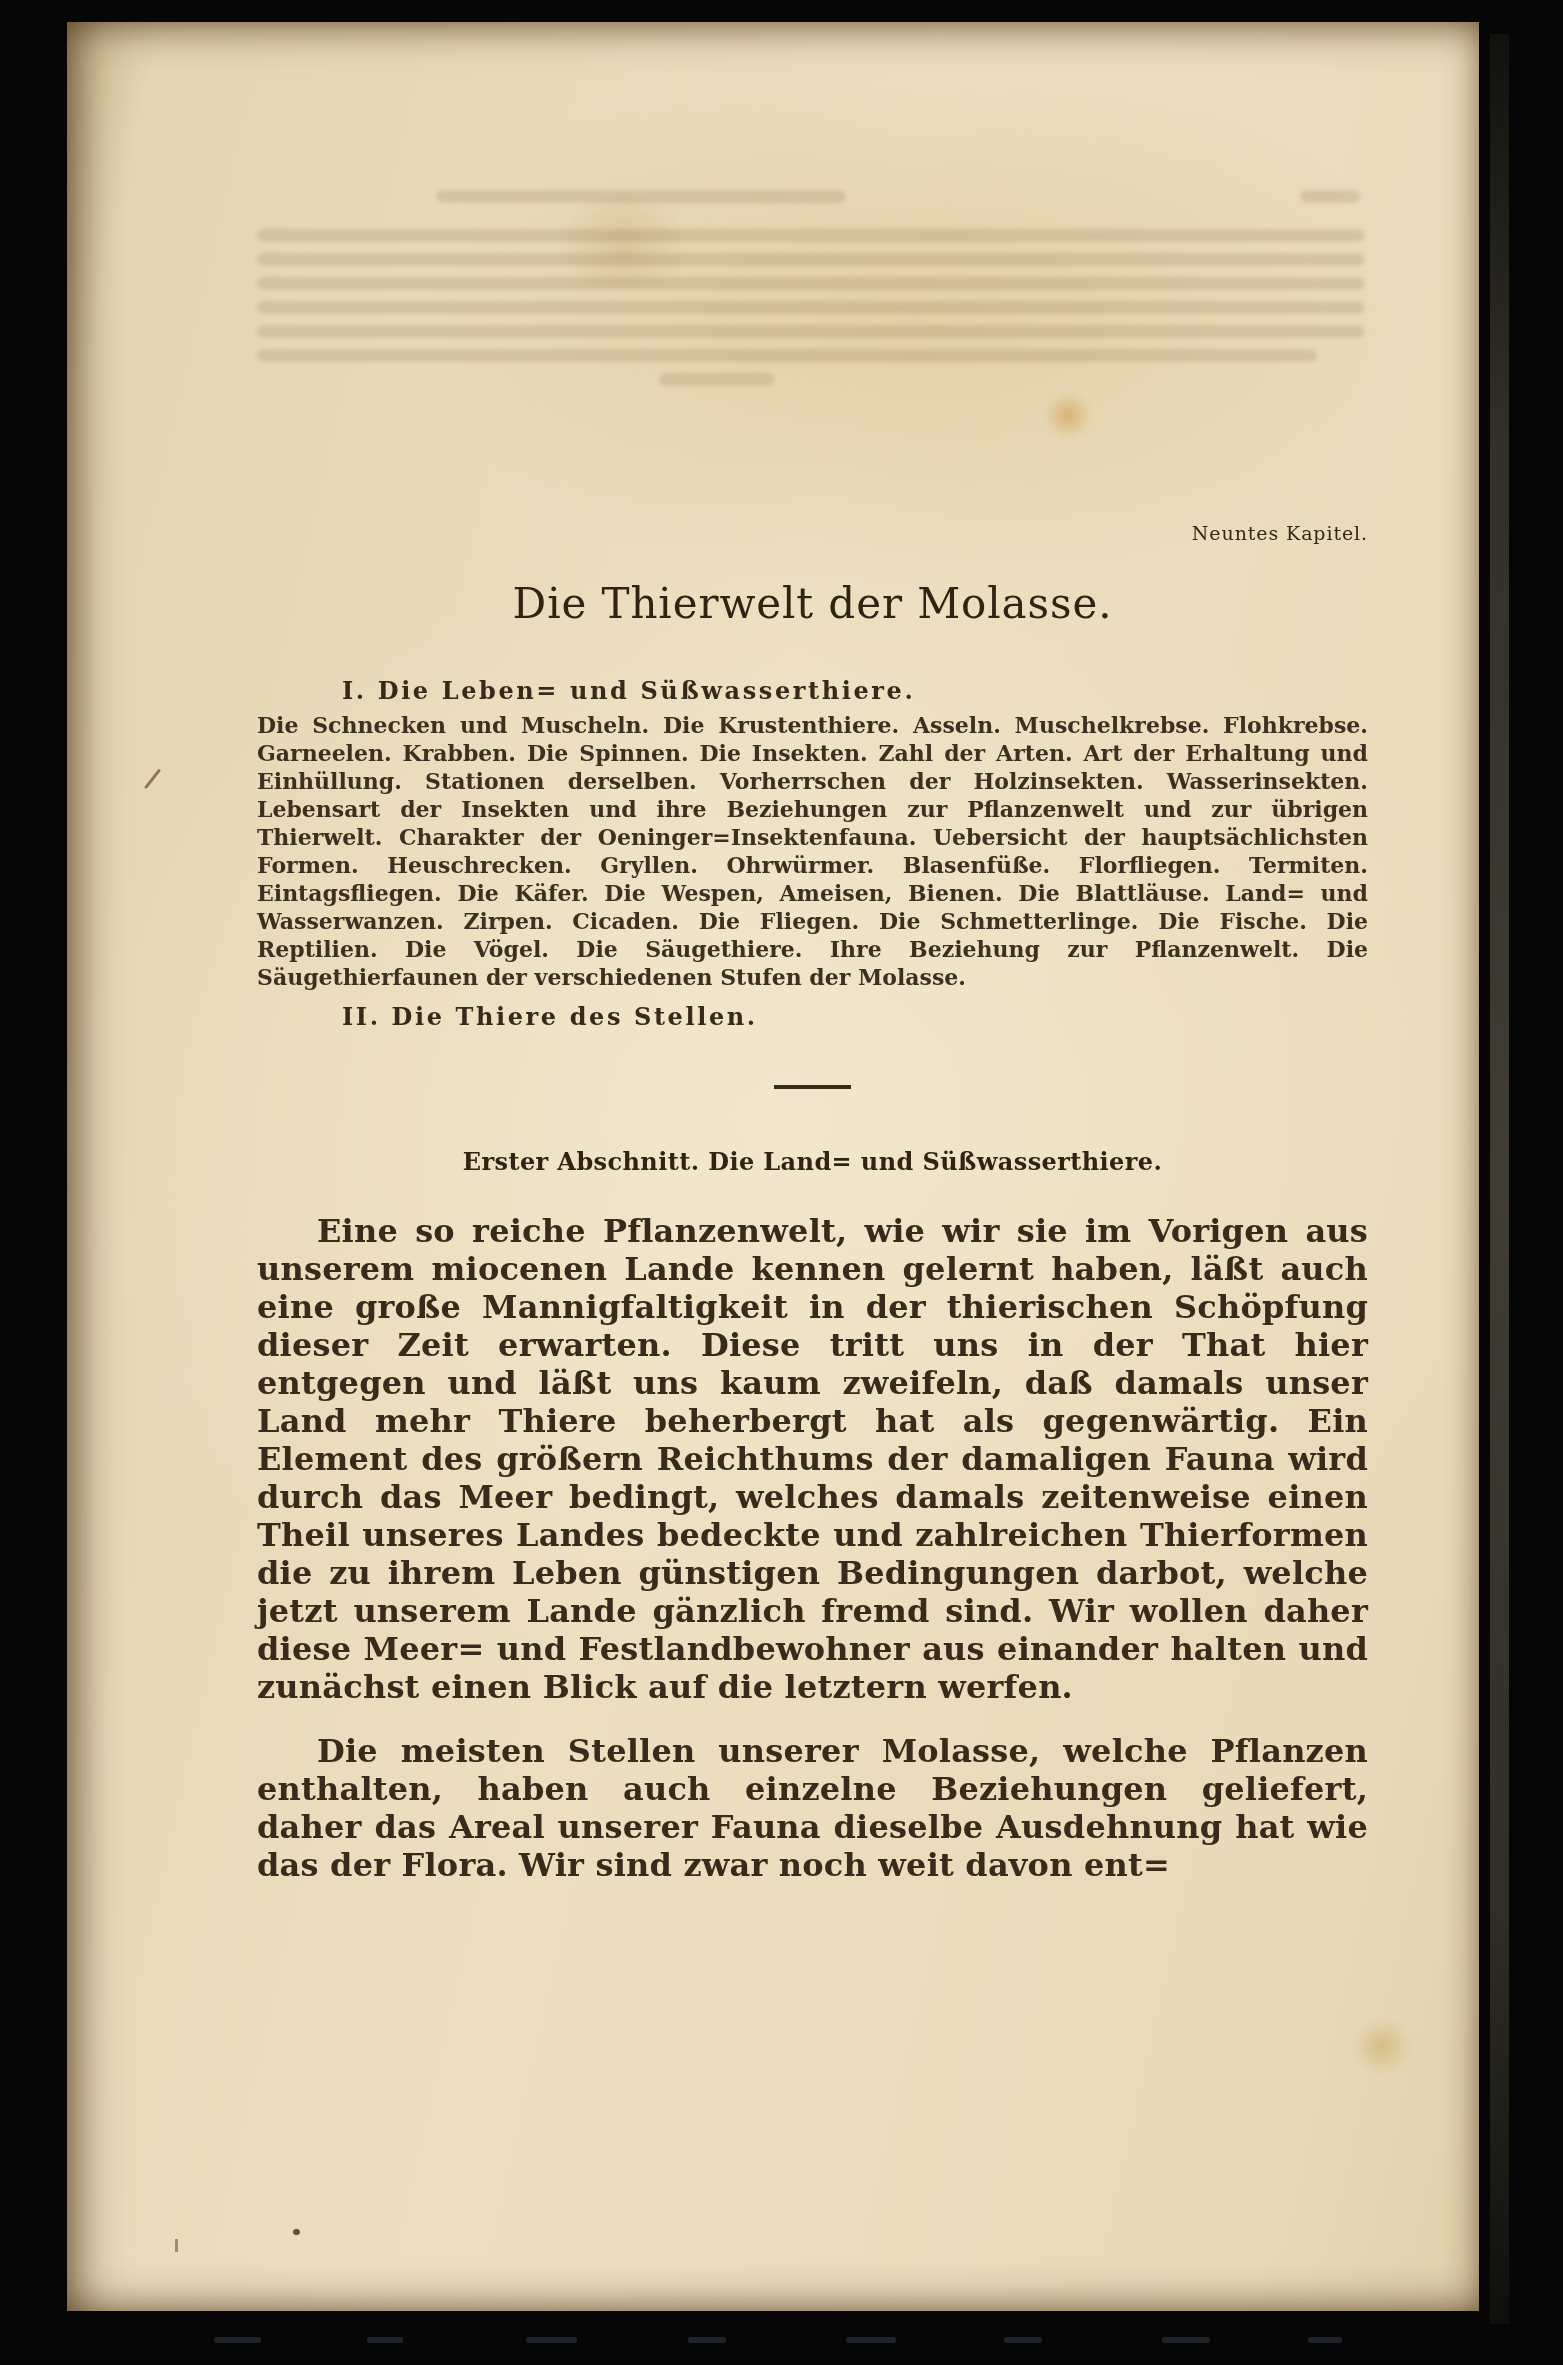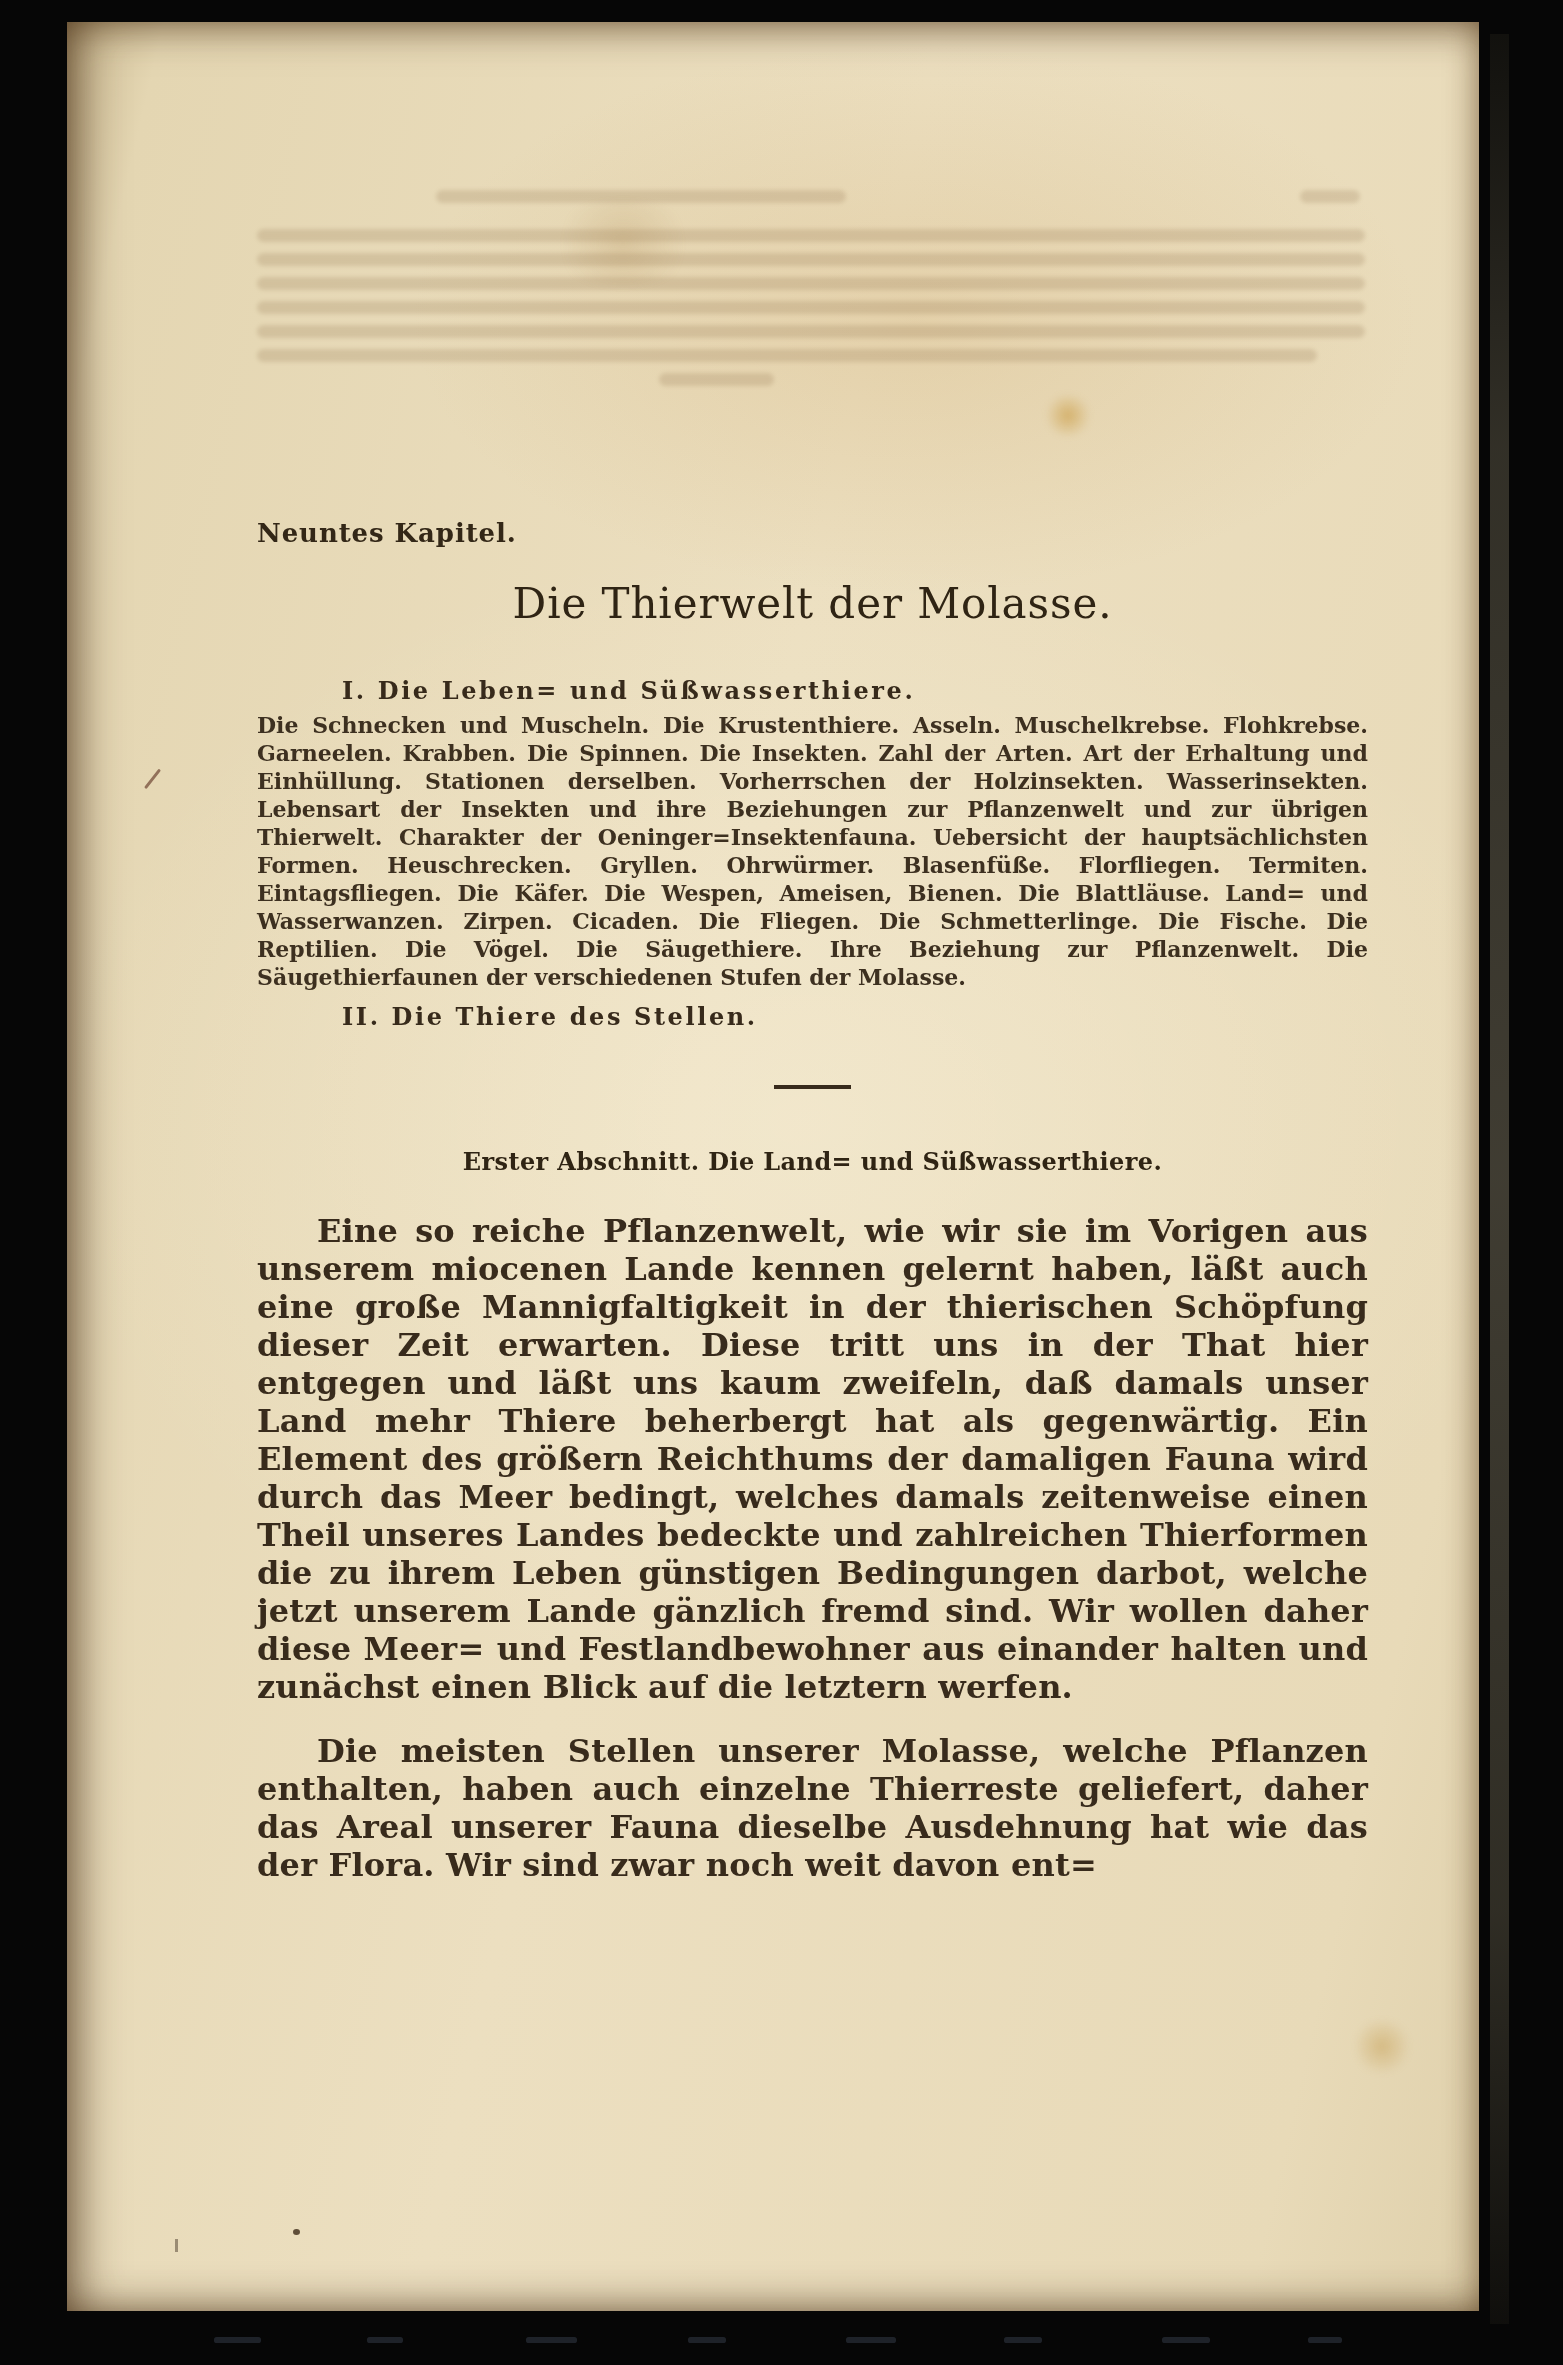--- a/index.html
+++ b/index.html
@@ -55,24 +55,24 @@
   .bleed .bl.nearfull { width: 1060px; }
   .bleed .bl.short { width: 115px; margin-left: 402px; }
   
   .column {
     position: absolute;
     left: 190px; top: 494px;
     width: 1111px;
     color: #3a2d20;
   }
   .kicker {
-    font-size: 26px;
-    font-weight: bold;
+    font-size: 19px;
+    font-weight: normal;
     line-height: 34px;
-    text-align: left;
+    text-align: right;
     letter-spacing: 0.9px;
     margin: 0 0 29px 0;
     color: #332717;
   }
   .title {
     font-size: 42px;
     font-weight: normal;
     line-height: 50px;
     text-align: center;
     letter-spacing: 0.9px;
@@ -220,21 +220,21 @@
 
       <div class="toc-head">II. Die Thiere des Stellen.</div>
 
 
       <div class="rule"></div>
 
       <h2 class="sec-head">Erster Abschnitt. Die Land= und Süßwasserthiere.</h2>
 
       <p class="body-par">Eine so reiche Pflanzenwelt, wie wir sie im Vorigen aus unserem miocenen Lande kennen gelernt haben, läßt auch eine große Mannigfaltigkeit in der thierischen Schöpfung dieser Zeit erwarten. Diese tritt uns in der That hier entgegen und läßt uns kaum zweifeln, daß damals unser Land mehr Thiere beherbergt hat als gegenwärtig. Ein Element des größern Reichthums der damaligen Fauna wird durch das Meer bedingt, welches damals zeitenweise einen Theil unseres Landes bedeckte und zahlreichen Thierformen die zu ihrem Leben günstigen Bedingungen darbot, welche jetzt unserem Lande gänzlich fremd sind. Wir wollen daher diese Meer= und Festlandbewohner aus einander halten und zunächst einen Blick auf die letztern werfen.</p>
 
-      <p class="body-par">Die meisten Stellen unserer Molasse, welche Pflanzen enthalten, haben auch einzelne Thierreste geliefert, daher das Areal unserer Fauna dieselbe Ausdehnung hat wie das der Flora. Wir sind zwar noch weit davon ent=</p>
+      <p class="body-par">Die meisten Stellen unserer Molasse, welche Pflanzen enthalten, haben auch einzelne Beziehungen geliefert, daher das Areal unserer Fauna dieselbe Ausdehnung hat wie das der Flora. Wir sind zwar noch weit davon ent=</p>
 
     </div>
   </div>
 
   <div class="bottom-marks">
     <i></i>
       <i></i>
       <i></i>
       <i></i>
       <i></i>

